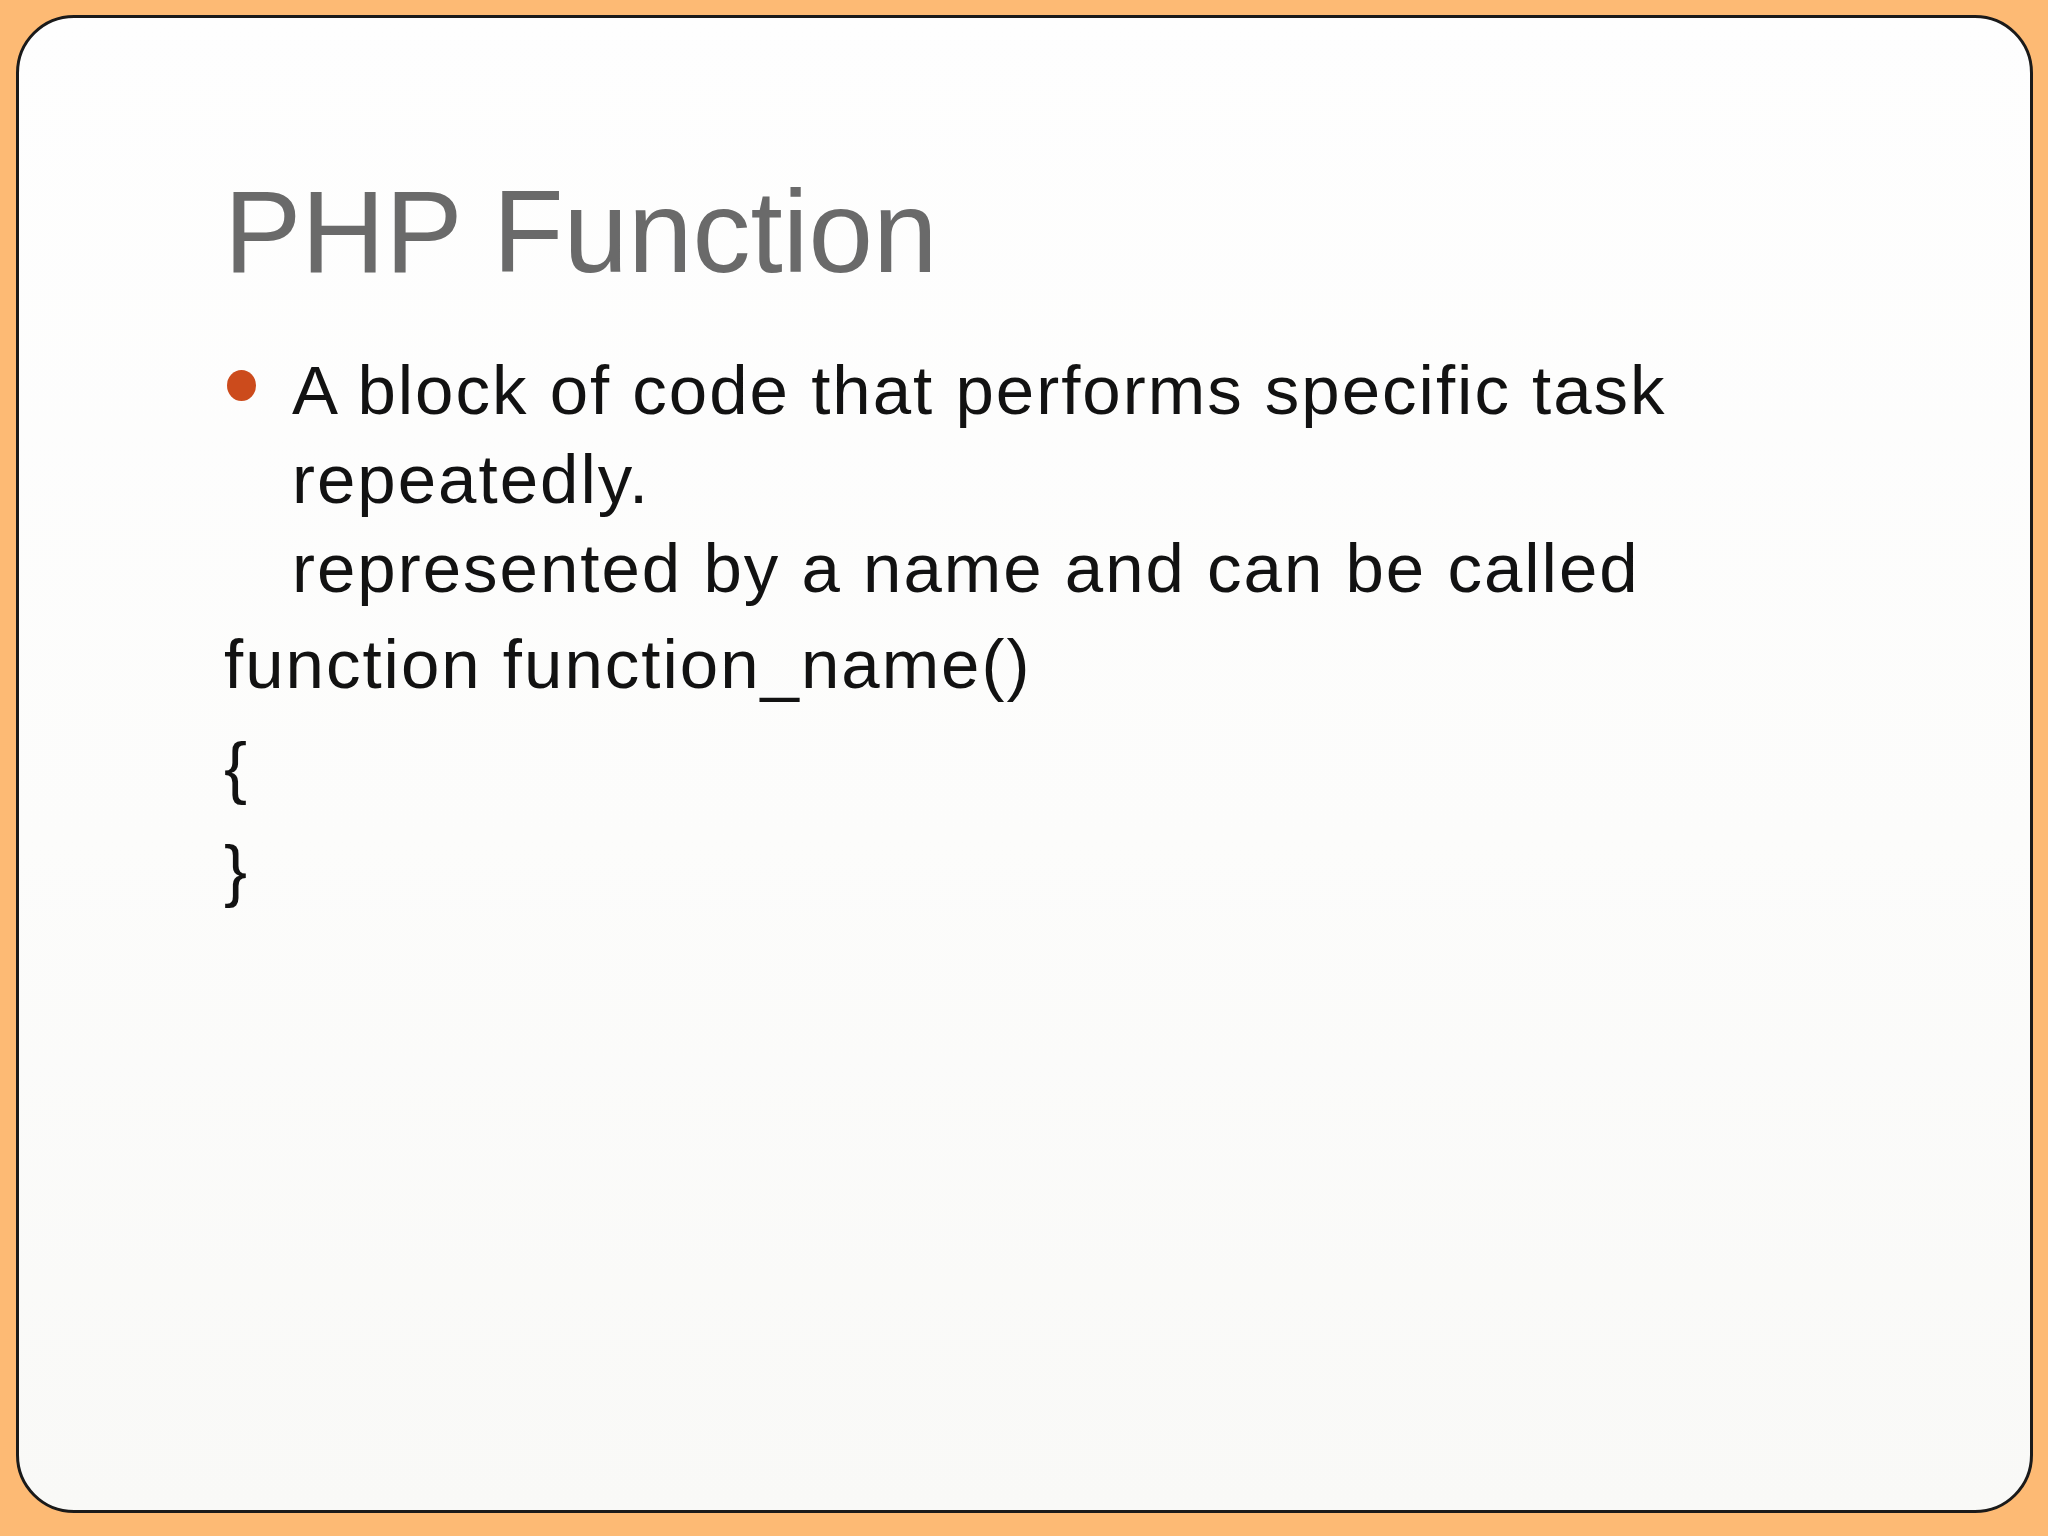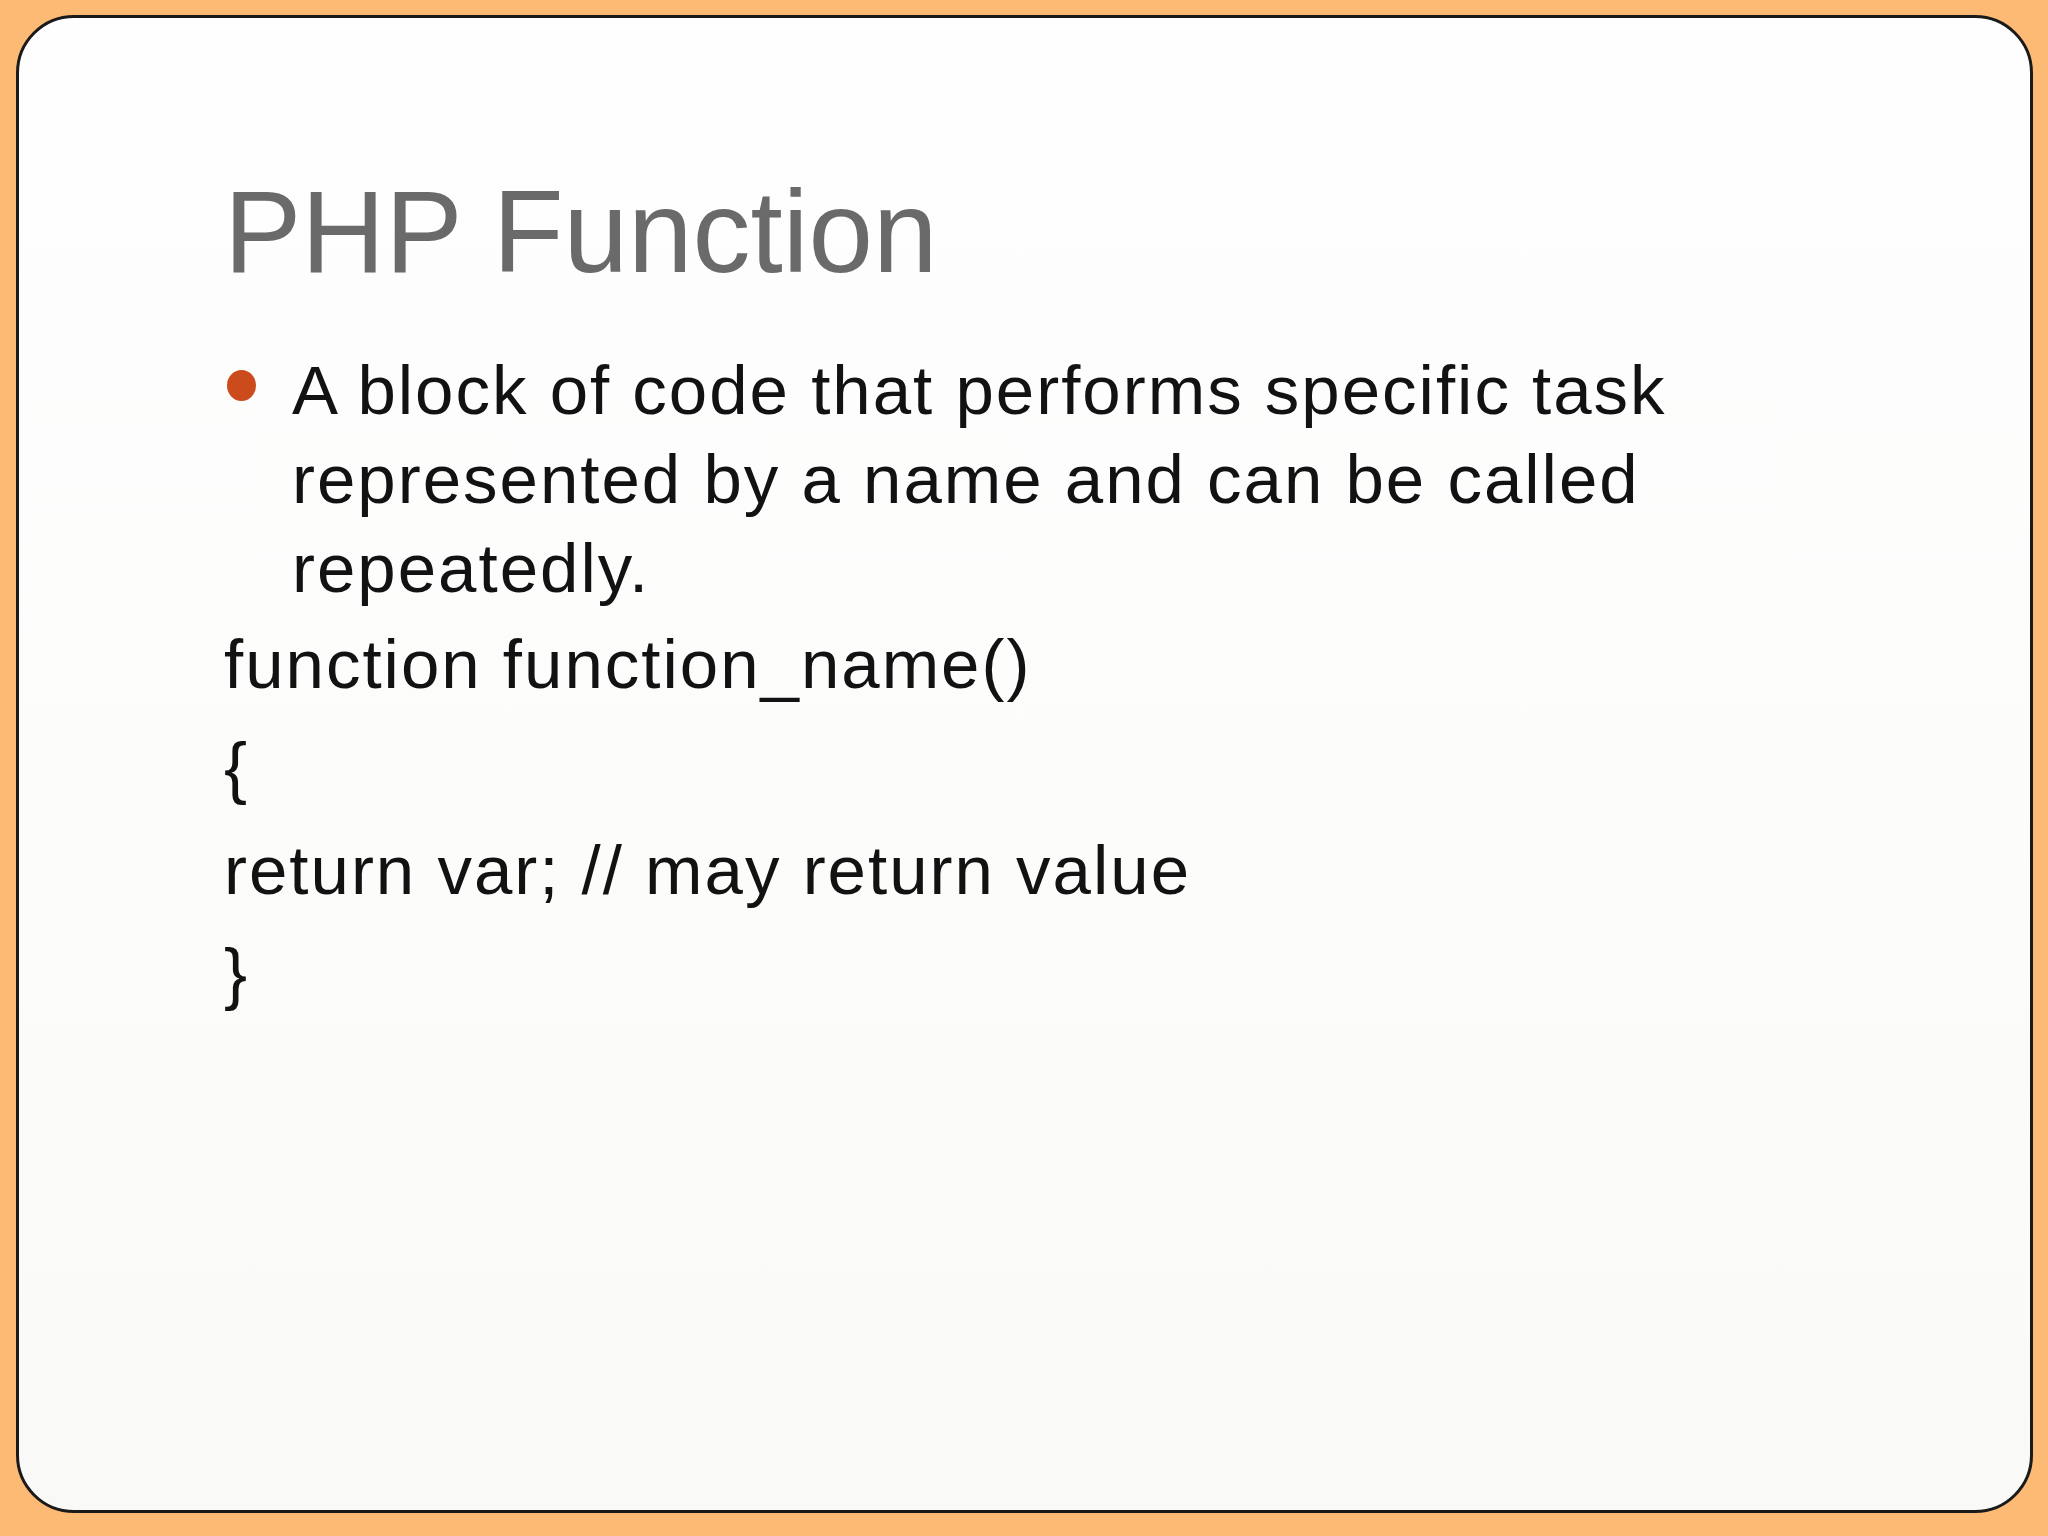--- a/index.html
+++ b/index.html
@@ -83,24 +83,23 @@
 
 <div class="slide">
   <div class="slide-frame"></div>
 
   <h1 class="slide-title">PHP Function</h1>
 
   <div class="bullet-item">
     <span class="bullet-dot"></span>
     <div class="bullet-text">
       <span class="line">A block of code that performs specific task</span>
+      <span class="line">repeatedly.</span>
       <span class="line">represented by a name and can be called</span>
-      <span class="line">repeatedly.</span>
     </div>
   </div>
 
   <div class="code-block">
     <span class="code-line">function function_name()</span>
     <span class="code-line">{</span>
-    <span class="code-line">return var; // may return value</span>
     <span class="code-line">}</span>
   </div>
 </div>
 
 </body></html>

